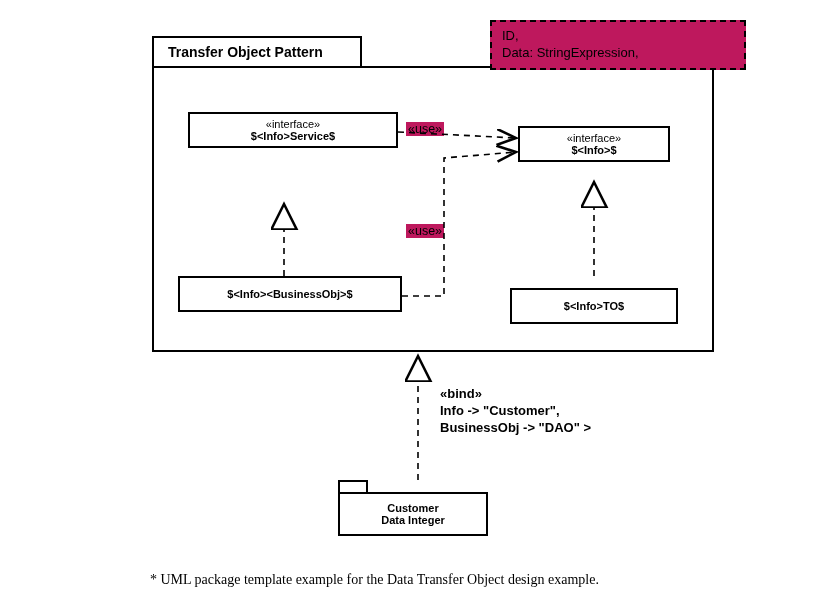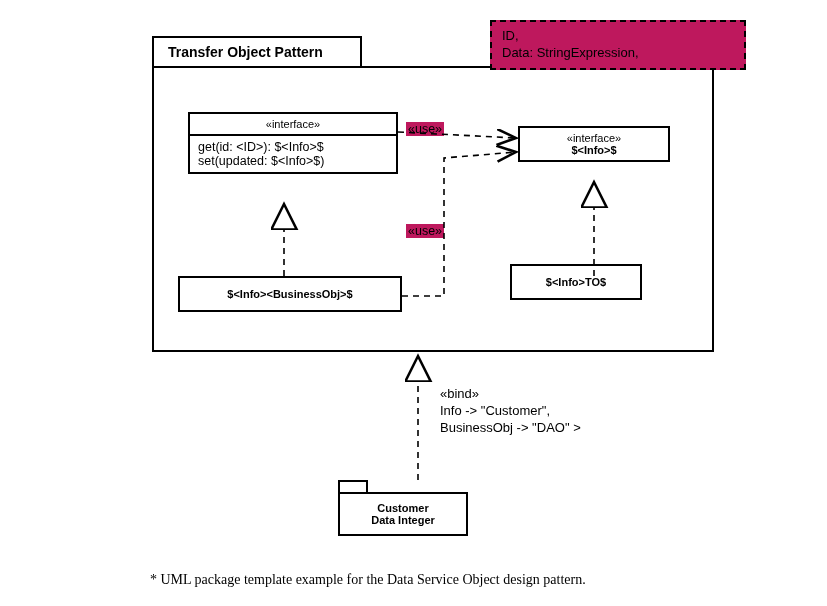--- a/index.html
+++ b/index.html
@@ -96,64 +96,61 @@
   <div class="box" style="left:152px; top:66px; width:562px; height:286px;"></div>
 
   <div class="params-box" style="left:490px; top:20px; width:256px;">
     <div class="label">ID,</div>
     <div class="label">Data: StringExpression,</div>
   </div>
 
   <div class="box" style="left:188px; top:112px; width:210px;">
     <div class="head">
       <div>«interface»</div>
-    </div>
-    <div class="compartment">
-      <div>get(id: &lt;ID&gt;): $&lt;Info&gt;$</div>
-      <div>set(updated: $&lt;Info&gt;$)</div>
+      <div class="bold">$&lt;Info&gt;Service$</div>
     </div>
   </div>
 
   <div class="box" style="left:518px; top:126px; width:152px;">
     <div class="head">
       <div>«interface»</div>
       <div class="bold">$&lt;Info&gt;$</div>
     </div>
   </div>
 
   <div class="box" style="left:178px; top:276px; width:224px;">
     <div class="head" style="padding:10px 8px;">
       <span class="bold">$&lt;Info&gt;&lt;BusinessObj&gt;$</span>
     </div>
   </div>
 
-  <div class="box" style="left:510px; top:264px; width:132px;">
+  <div class="box" style="left:510px; top:288px; width:168px;">
     <div class="head" style="padding:10px 8px;">
       <span class="bold">$&lt;Info&gt;TO$</span>
     </div>
   </div>
 
   <div class="folder-tab" style="left:338px; top:480px;"></div>
-  <div class="box" style="left:338px; top:492px; width:130px;">
+  <div class="box" style="left:338px; top:492px; width:150px;">
     <div class="head bold" style="padding:8px 6px;">
       <div>Customer</div>
       <div>Data Integer</div>
     </div>
   </div>
 
   <div class="edge-label" style="left:406px; top:122px;">«use»</div>
   <div class="edge-label" style="left:406px; top:224px;">«use»</div>
 
-  <div class="label" style="position:absolute; left:440px; top:386px; font-size:13px;">
+  <div class="label" style="position:absolute; left:440px; top:386px; font-size:13px;font-weight:bold;">
     <div>«bind»</div>
     <div>Info -&gt; "Customer",</div>
     <div>BusinessObj -&gt; "DAO" &gt;</div>
   </div>
 
-  <div class="caption" style="left:150px; top:572px;">* UML package template example for the Data Service Object design pattern.</div>
+  <div class="caption" style="left:150px; top:572px;">* UML package template example for the Data Transfer Object design example.</div>
 
   <svg class="overlay" viewBox="0 0 827 606">
     <defs>
       <marker id="open-arrow" markerWidth="14" markerHeight="14" refX="12" refY="5" orient="auto">
         <path d="M0,0 L12,5 L0,10" fill="none" stroke="#000" stroke-width="1.6"></path>
       </marker>
       <marker id="hollow-tri" markerWidth="18" markerHeight="18" refX="16" refY="8" orient="auto">
         <path d="M0,0 L16,8 L0,16 Z" fill="#fff" stroke="#000" stroke-width="1.6"></path>
       </marker>
     </defs>

